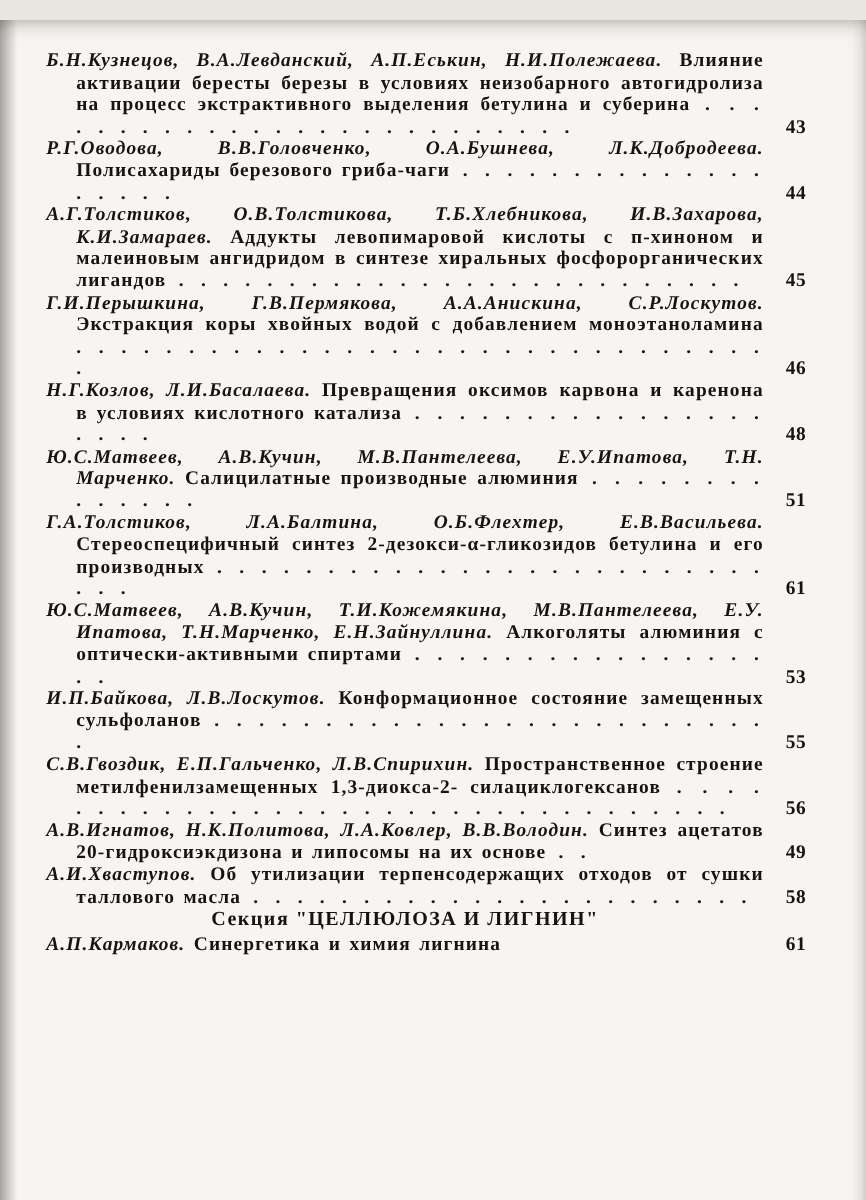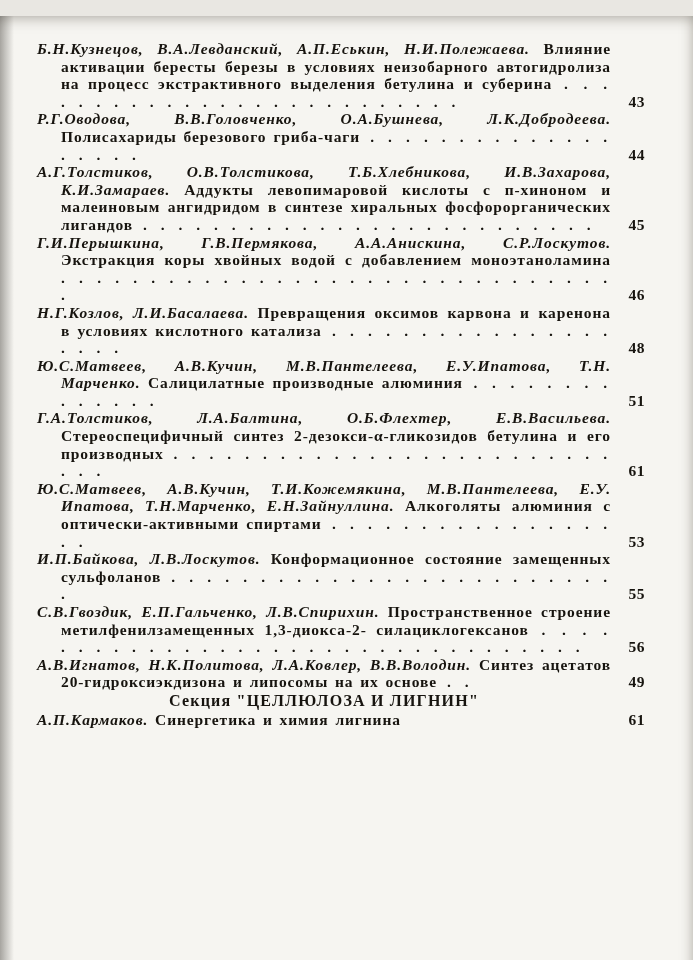--- a/index.html
+++ b/index.html
@@ -74,18 +74,19 @@
       <div class="entry"><span class="authors">Р.Г.Оводова, В.В.Головченко, О.А.Бушнева, Л.К.Добродеева. </span><span class="title">Полисахариды березового гриба-чаги</span><span class="leader"> . . . . . . . . . . . . . . . . . . . </span><span class="pagenum">44</span></div>
       <div class="entry"><span class="authors">А.Г.Толстиков, О.В.Толстикова, Т.Б.Хлебникова, И.В.Захарова, К.И.Замараев. </span><span class="title">Аддукты левопимаровой кислоты с п-хиноном и малеиновым ангидридом в синтезе хиральных фосфорорганических лигандов</span><span class="leader"> . . . . . . . . . . . . . . . . . . . . . . . . . . </span><span class="pagenum">45</span></div>
       <div class="entry"><span class="authors">Г.И.Перышкина, Г.В.Пермякова, А.А.Анискина, С.Р.Лоскутов. </span><span class="title">Экстракция коры хвойных водой с добавлением моноэтаноламина</span><span class="leader"> . . . . . . . . . . . . . . . . . . . . . . . . . . . . . . . . </span><span class="pagenum">46</span></div>
       <div class="entry"><span class="authors">Н.Г.Козлов, Л.И.Басалаева. </span><span class="title">Превращения оксимов карвона и каренона в условиях кислотного катализа</span><span class="leader"> . . . . . . . . . . . . . . . . . . . . </span><span class="pagenum">48</span></div>
       <div class="entry"><span class="authors">Ю.С.Матвеев, А.В.Кучин, М.В.Пантелеева, Е.У.Ипатова, Т.Н. Марченко. </span><span class="title">Салицилатные производные алюминия</span><span class="leader"> . . . . . . . . . . . . . . </span><span class="pagenum">51</span></div>
       <div class="entry"><span class="authors">Г.А.Толстиков, Л.А.Балтина, О.Б.Флехтер, Е.В.Васильева. </span><span class="title">Стереоспецифичный синтез 2-дезокси-α-гликозидов бетулина и его производных</span><span class="leader"> . . . . . . . . . . . . . . . . . . . . . . . . . . . . </span><span class="pagenum">61</span></div>
       <div class="entry"><span class="authors">Ю.С.Матвеев, А.В.Кучин, Т.И.Кожемякина, М.В.Пантелеева, Е.У. Ипатова, Т.Н.Марченко, Е.Н.Зайнуллина. </span><span class="title">Алкоголяты алюминия с оптически-активными спиртами</span><span class="leader"> . . . . . . . . . . . . . . . . . . </span><span class="pagenum">53</span></div>
       <div class="entry"><span class="authors">И.П.Байкова, Л.В.Лоскутов. </span><span class="title">Конформационное состояние замещенных сульфоланов</span><span class="leader"> . . . . . . . . . . . . . . . . . . . . . . . . . . </span><span class="pagenum">55</span></div>
       <div class="entry"><span class="authors">С.В.Гвоздик, Е.П.Гальченко, Л.В.Спирихин. </span><span class="title">Пространственное строение метилфенилзамещенных 1,3-диокса-2- силациклогексанов</span><span class="leader"> . . . . . . . . . . . . . . . . . . . . . . . . . . . . . . . . . . </span><span class="pagenum">56</span></div>
       <div class="entry"><span class="authors">А.В.Игнатов, Н.К.Политова, Л.А.Ковлер, В.В.Володин. </span><span class="title">Синтез ацетатов 20-гидроксиэкдизона и липосомы на их основе</span><span class="leader"> . . </span><span class="pagenum">49</span></div>
+      <div class="entry"><span class="authors">А.И.Хваступов. </span><span class="title">Об утилизации терпенсодержащих отходов от сушки таллового масла</span><span class="leader"> . . . . . . . . . . . . . . . . . . . . . . . </span><span class="pagenum">58</span></div>
       <div class="section-header">Секция "ЦЕЛЛЮЛОЗА И ЛИГНИН"</div>
       <div class="entry"><span class="authors">А.П.Кармаков. </span><span class="title">Синергетика и химия лигнина</span><span class="leader"></span><span class="pagenum">61</span></div>
     </div>
   <div class="edge-bottom-line"></div>
   <div class="edge-bottom-shade"></div>
 </div>
 
 </body></html>

